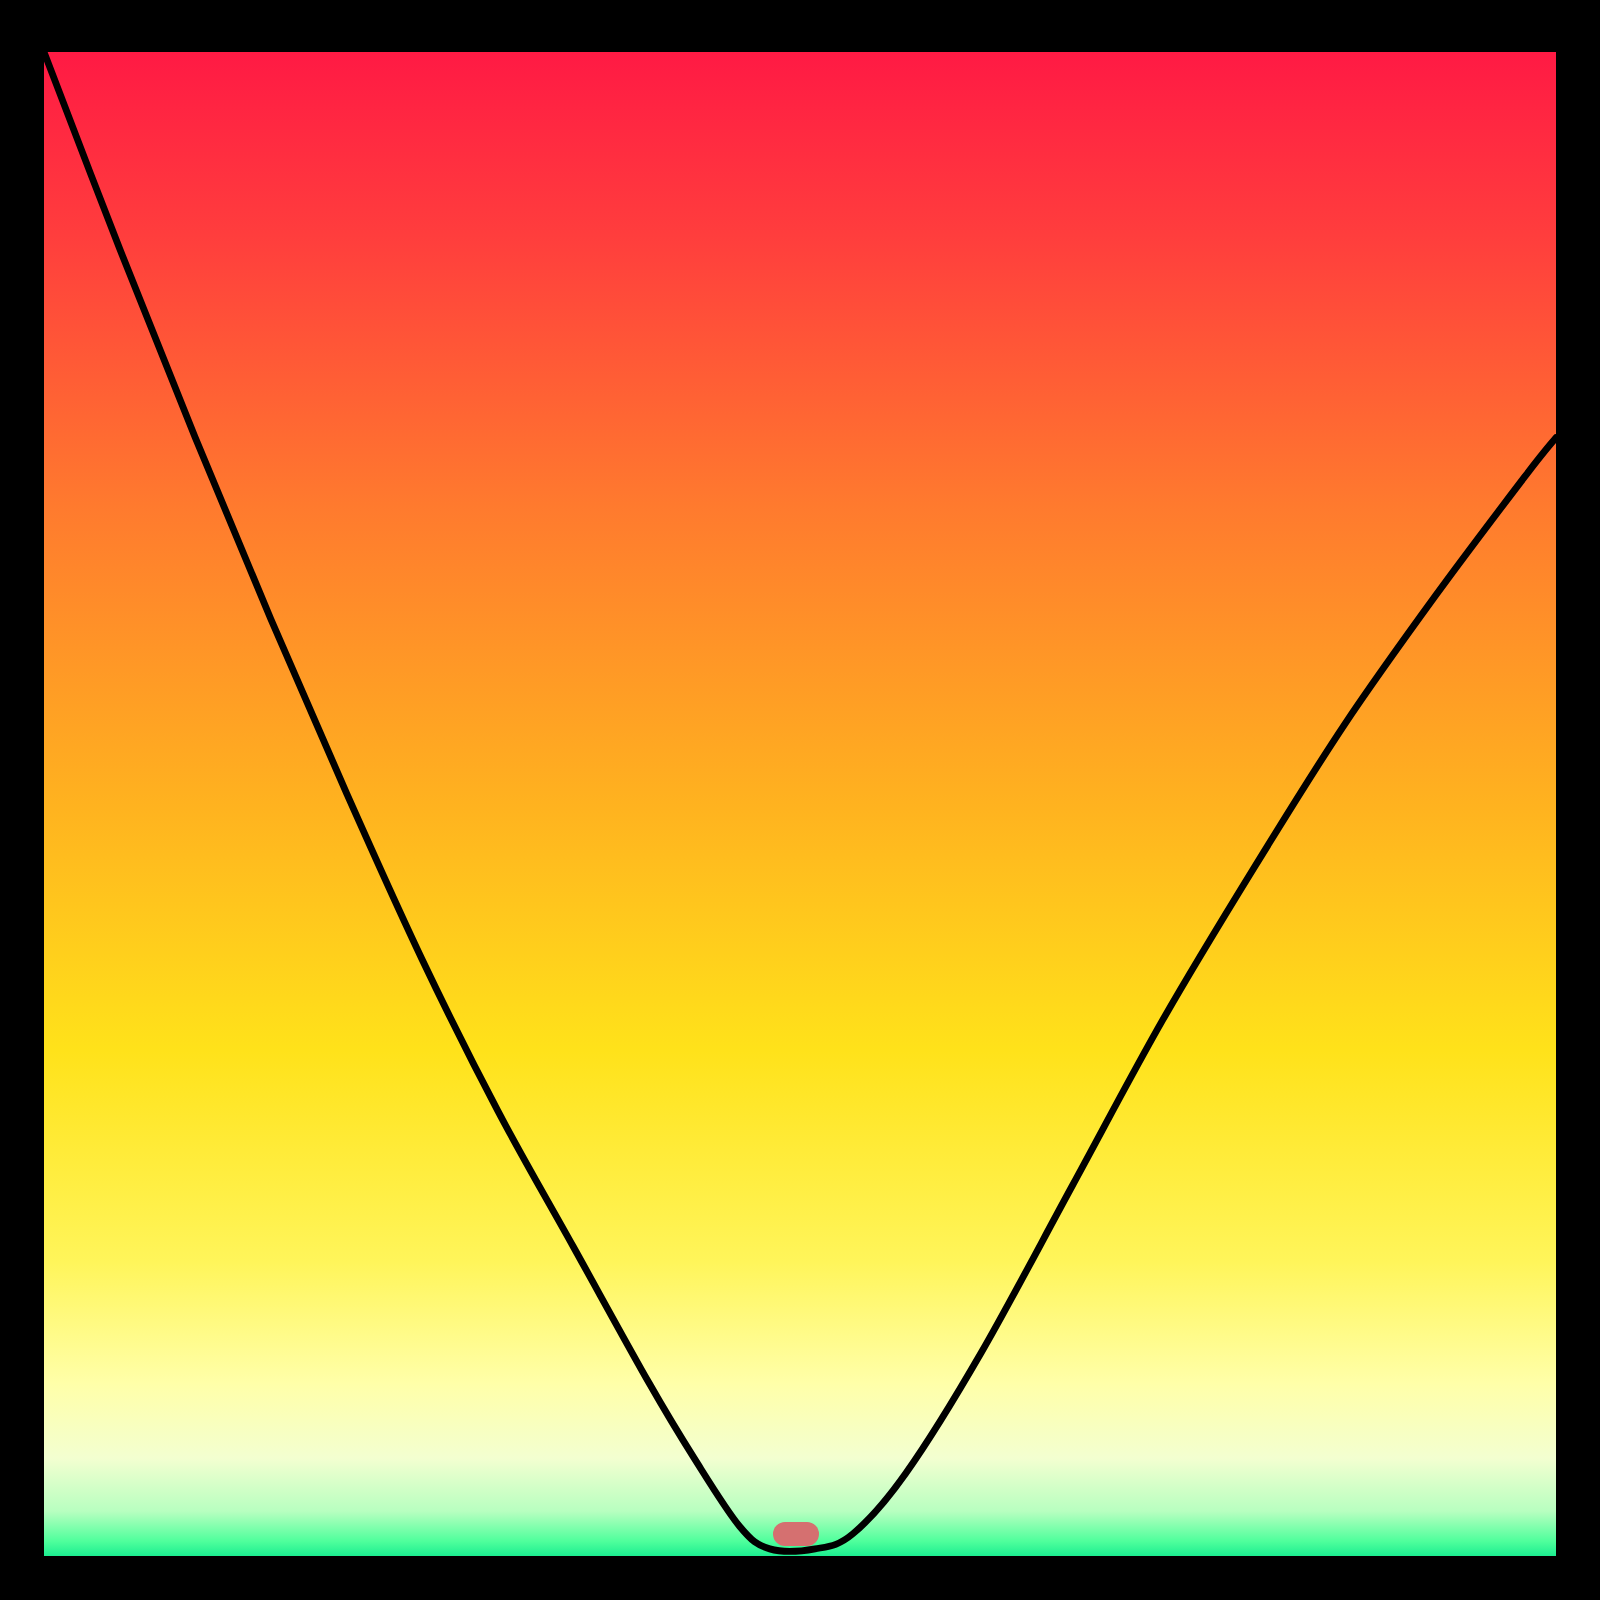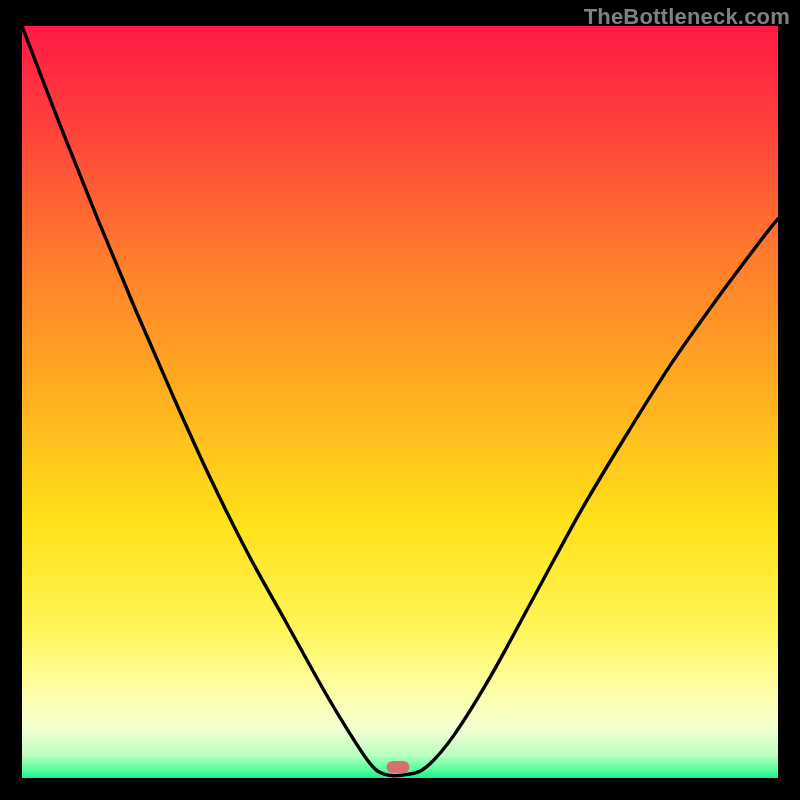--- a/index.html
+++ b/index.html
@@ -44,21 +44,20 @@
     border-radius: 6px;
     background: #d57070;
     transform: translate(-50%, -50%);
   }
 </style>
 </head>
 <body>
 
 <div class="frame">
 
-  <div class="watermark">TheBottleneck.com</div>
 
   <div class="plot-area">
 
     <svg class="gradient-bg" viewBox="0 0 1000 1000" preserveAspectRatio="none">
       <defs>
         <linearGradient id="bg-grad" x1="0" y1="0" x2="0" y2="1">
             <stop offset="0.00%" stop-color="#ff1a44"></stop>
             <stop offset="12.00%" stop-color="#ff3d3d"></stop>
             <stop offset="30.00%" stop-color="#ff7a2e"></stop>
             <stop offset="50.00%" stop-color="#ffb31f"></stop>

